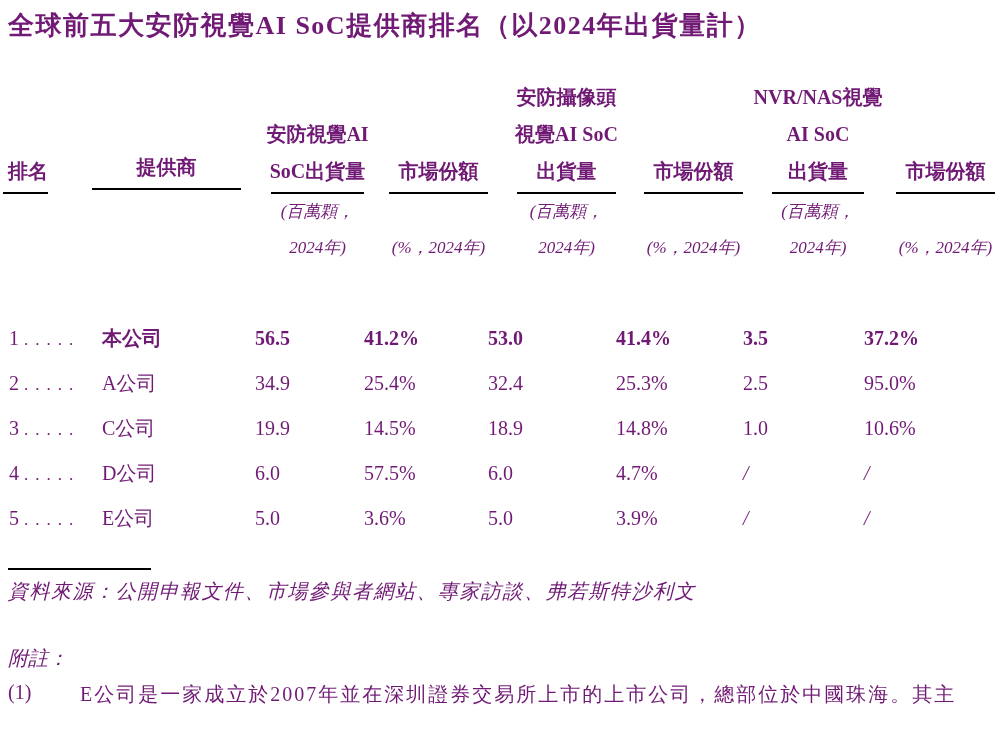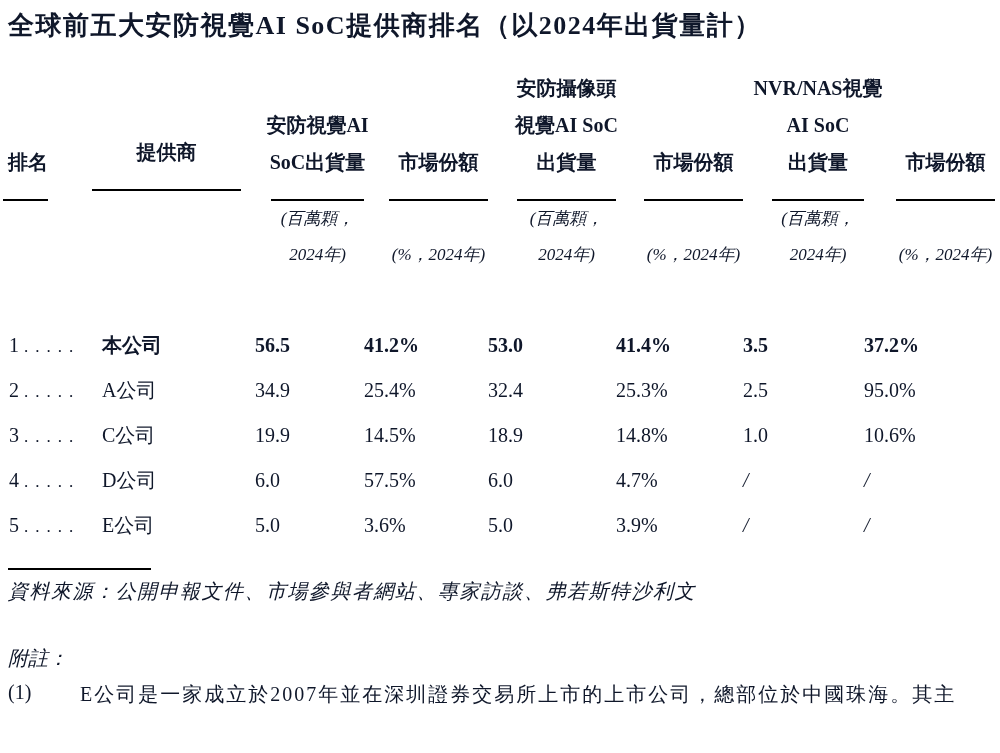--- a/index.html
+++ b/index.html
@@ -1,38 +1,38 @@
 <!DOCTYPE html>
 <html><head>
 <meta charset="utf-8">
 <style>
   html,body{margin:0;padding:0;background:#fff;}
   .page{
     position:relative;width:1000px;height:753px;background:#ffffff;
-    color:#0f172a;font-family:"Liberation Serif","DejaVu Serif",serif;overflow:hidden;
+    color:#701a75;font-family:"Liberation Serif","DejaVu Serif",serif;overflow:hidden;
   }
   .title{
     position:absolute;top:8px;left:8px;font-size:26px;font-weight:bold;
     letter-spacing:1.5px;white-space:nowrap;
   }
   table.rank{
     position:absolute;top:70px;left:0;width:1000px;
     border-collapse:collapse;table-layout:fixed;
   }
   table.rank td,table.rank th{padding:0;}
   tr.hdr th{
     height:124px;vertical-align:bottom;font-weight:bold;font-size:20px;
     line-height:37px;
   }
-  .box{border-bottom:2.5px solid #000;padding-bottom:18px;}
+  .box{border-bottom:2.5px solid #000;padding-bottom:2px;}
   .box.nb{border-bottom:none;padding-bottom:0;}
   .ln{text-align:center;white-space:nowrap;margin:0 -30px;}
   .b1{width:45px;margin-left:3px;margin-right:auto;}
   .b1 .ln{text-align:left;margin:0;padding-left:5px;}
-  .b2{width:149px;margin:10px auto;}
+  .b2{width:149px;margin:4px auto;}
   .b3{width:93px;margin-left:auto;}
   .b4{width:99px;margin-left:auto;}
   .b5{width:99px;margin-left:auto;}
   .b6{width:99px;margin-left:auto;}
   .b7{width:92px;margin-left:auto;}
   .b8{width:99px;margin-left:auto;margin-right:5px;}
   tr.sub td{
     height:68px;vertical-align:bottom;font-style:italic;font-size:17px;
     line-height:36px;
   }

